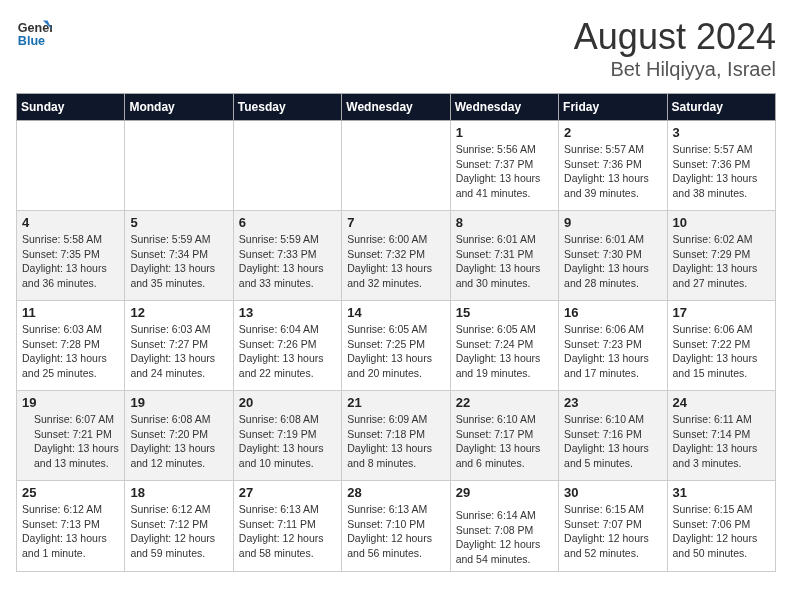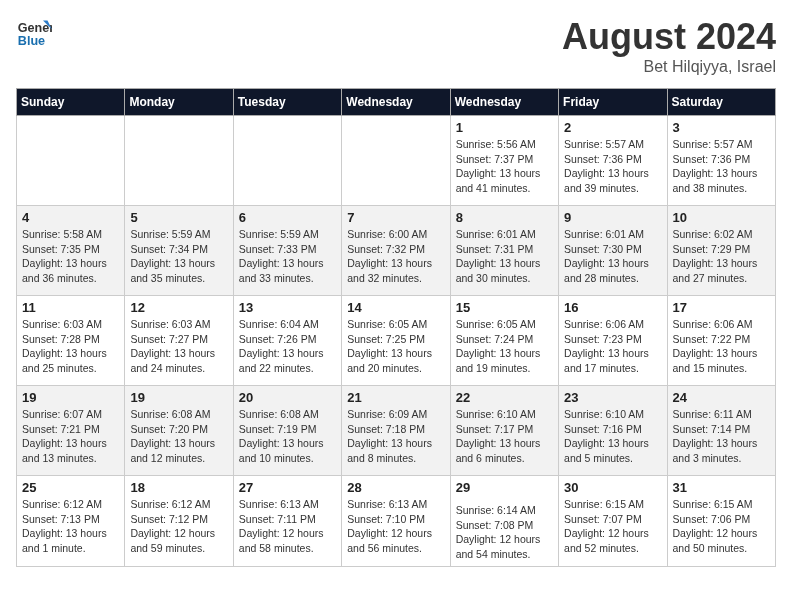--- a/index.html
+++ b/index.html
@@ -24,24 +24,24 @@
     .logo-icon {
       width: 36px;
       height: 36px;
     }
     .title-block {
       text-align: right;
     }
     .month-title {
       font-size: 36px;
       color: #333;
-      font-weight: bold;
+      font-weight: normal;
     }
     .location {
-      font-size: 16px;
+      font-size: 20px;
       color: #555;
     }
     .calendar {
       width: 100%;
       border-collapse: collapse;
       font-size: 11px;
     }
     .calendar thead th {
       background: #0f172a;
       color: #fff;
@@ -236,21 +236,21 @@
           <span class="day-num">17</span>
           <div class="day-info" style="white-space: pre-line;">Sunrise: 6:06 AM
 Sunset: 7:22 PM
 Daylight: 13 hours
 and 15 minutes.</div>
         </td>
       </tr>
       <tr>
         <td>
           <span class="day-num">19</span>
-          <div class="day-info" style="white-space: pre-line;">Sunrise: 6:07 AM
+          <div class="day-info" style="white-space: pre-line; margin-left: 12px;">Sunrise: 6:07 AM
 Sunset: 7:21 PM
 Daylight: 13 hours
 and 13 minutes.</div>
         </td>
         <td>
           <span class="day-num">19</span>
           <div class="day-info" style="white-space: pre-line;">Sunrise: 6:08 AM
 Sunset: 7:20 PM
 Daylight: 13 hours
 and 12 minutes.</div>

